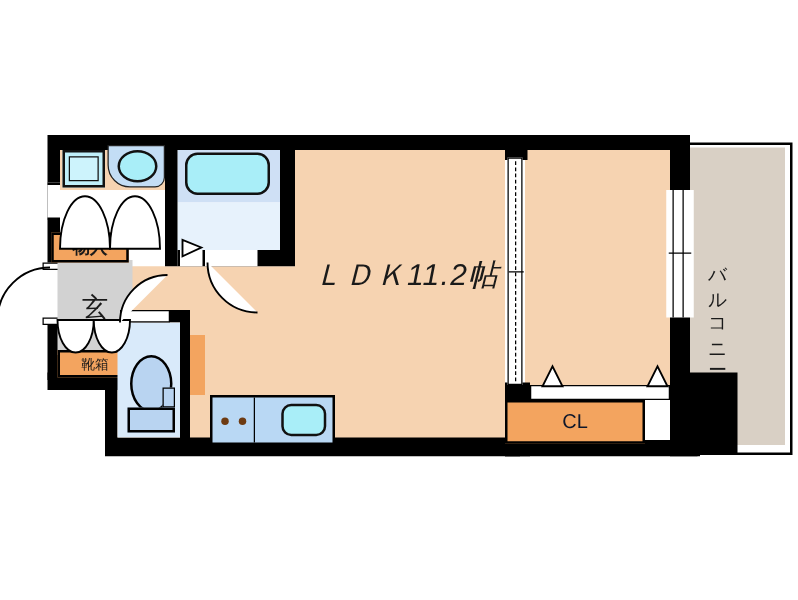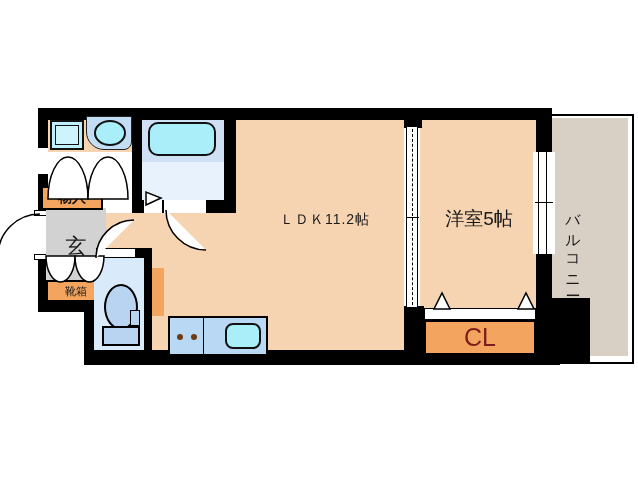--- a/index.html
+++ b/index.html
@@ -87,21 +87,21 @@
   <div class="abs" style="left:148px;top:122px;width:68px;height:34px;background:#a9eef8;border:2px solid #111;border-radius:10px;"></div>
 
   <div class="abs" style="left:168px;top:316px;width:100px;height:40px;background:#b9d8f4;border:2px solid #000;">
     <div class="abs" style="left:33px;top:0;width:1px;height:36px;background:#000;"></div>
     <div class="abs" style="left:7px;top:16px;width:6px;height:6px;background:#6e3b12;border-radius:50%;"></div>
     <div class="abs" style="left:21px;top:16px;width:6px;height:6px;background:#6e3b12;border-radius:50%;"></div>
     <div class="abs" style="left:55px;top:5px;width:36px;height:26px;background:#a9eef8;border:2px solid #111;border-radius:8px;"></div>
   </div>
 
   <div class="abs" style="left:424px;top:308px;width:112px;height:12px;background:#fff;border:1px solid #000;"></div>
-  <div class="abs lbl" style="left:424px;top:320px;width:112px;height:35px;background:#f3a45f;border:2px solid #000;font-size:25px;color:#7f1d1d;">
+  <div class="abs lbl" style="left:404px;top:320px;width:112px;height:35px;background:#f3a45f;border:2px solid #000;font-size:16px;color:#0f172a;">
     <span>CL</span>
   </div>
 
   <svg class="overlay" width="638" height="480" viewBox="0 0 638 480">
 
     <path d="M -2 256 A 42 42 0 0 1 40 214" fill="none" stroke="#000" stroke-width="1.5"></path>
 
     <path d="M 48 199 A 20 42 0 0 1 88 199 Z" fill="#fff" stroke="#000" stroke-width="1.5"></path>
     <path d="M 88 199 A 20 42 0 0 1 128 199 Z" fill="#fff" stroke="#000" stroke-width="1.5"></path>
 
@@ -111,23 +111,20 @@
     <path d="M 96 258 A 38 38 0 0 1 134 220" fill="#fff" stroke="#000" stroke-width="1.5"></path>
 
     <path d="M 166 210 A 40 40 0 0 0 206 250" fill="#fff" stroke="#000" stroke-width="1.5"></path>
 
     <polygon points="146,192 146,205 161,198" fill="#fff" stroke="#000" stroke-width="1.5"></polygon>
 
     <polygon points="434,309 450,309 442,293" fill="#fff" stroke="#000" stroke-width="1.5"></polygon>
     <polygon points="518,309 534,309 526,293" fill="#fff" stroke="#000" stroke-width="1.5"></polygon>
   </svg>
 
-  <div class="abs lbl" style="left:240px;top:206px;width:170px;height:28px;font-size:14px;letter-spacing:1px;">
+  <div class="abs lbl" style="left:240px;top:206px;width:170px;height:28px;font-size:24px;letter-spacing:1px;font-style:italic;">
     <span>ＬＤＫ11.2帖</span>
-  </div>
-  <div class="abs lbl" style="left:424px;top:206px;width:110px;height:26px;font-size:19px;">
-    <span>洋室5帖</span>
   </div>
   <div class="abs" style="left:558px;top:172px;width:24px;height:150px;writing-mode:vertical-rl;text-orientation:upright;font-size:15px;letter-spacing:4px;text-align:center;">
     <span>バルコニー</span>
   </div>
 
 </div>
 
 </body></html>

